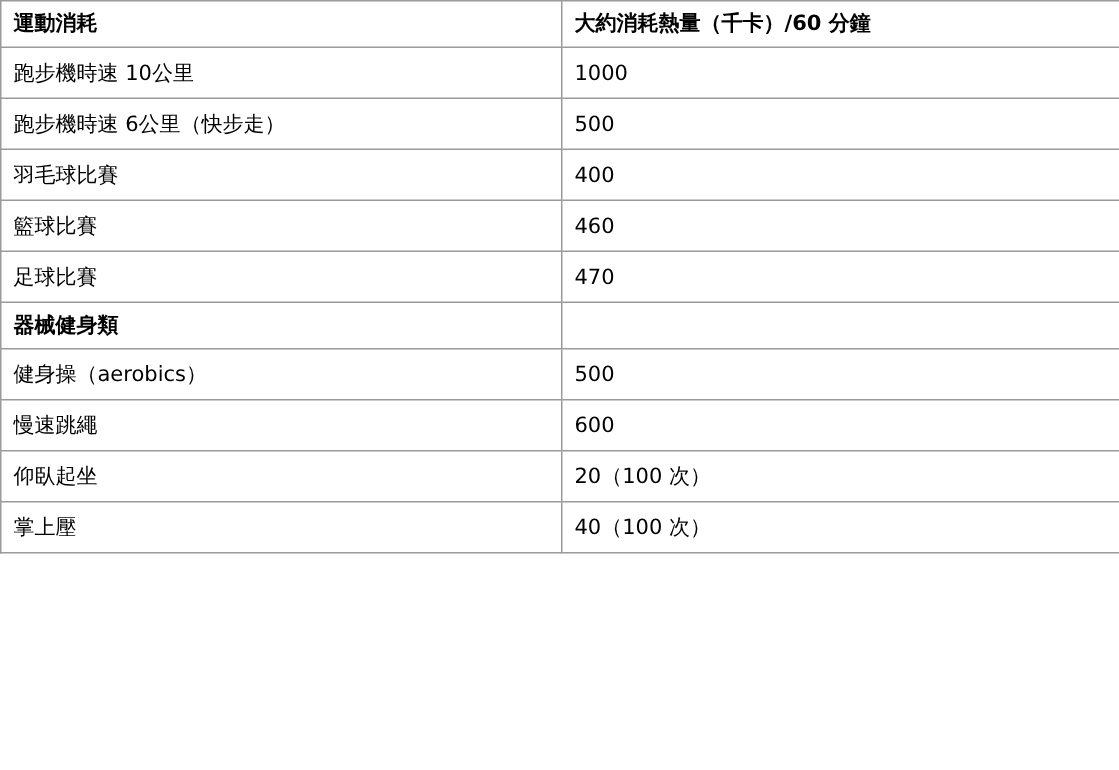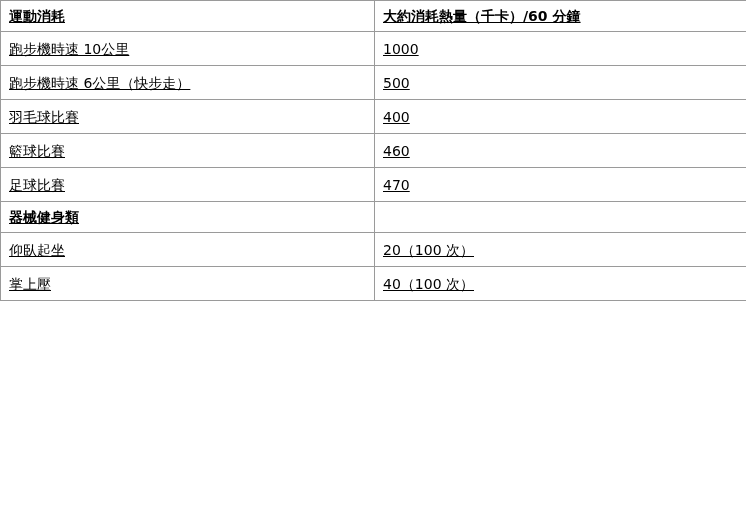--- a/index.html
+++ b/index.html
@@ -29,21 +29,20 @@
   table.calorie-table th {
     border: 1px solid #9a9a9a;
     padding: 6px 8px 6px 8px;
     vertical-align: middle;
     text-align: left;
     font-size: 14px;
     line-height: 18px;
     font-weight: normal;
     height: 22px;
     box-sizing: border-box;
-    text-decoration: underline;
   }
   table.calorie-table tr.header-row td {
     font-weight: bold;
     height: 30px;
   }
   table.calorie-table tr.section-row td {
     font-weight: bold;
     margin-left: 40px;
   }
   table.calorie-table tr.data-row td {
@@ -89,20 +88,28 @@
         <td>足球比賽</td>
         <td>470</td>
       </tr>
 
       <tr class="section-row">
         <td>器械健身類</td>
         <td class="cell-empty"></td>
       </tr>
 
       <tr class="data-row">
+        <td>健身操（aerobics）</td>
+        <td>500</td>
+      </tr>
+      <tr class="data-row">
+        <td>慢速跳繩</td>
+        <td>600</td>
+      </tr>
+      <tr class="data-row">
         <td>仰臥起坐</td>
         <td>20（100 次）</td>
       </tr>
       <tr class="data-row">
         <td>掌上壓</td>
         <td>40（100 次）</td>
       </tr>
     </tbody>
   </table>
 </div>

